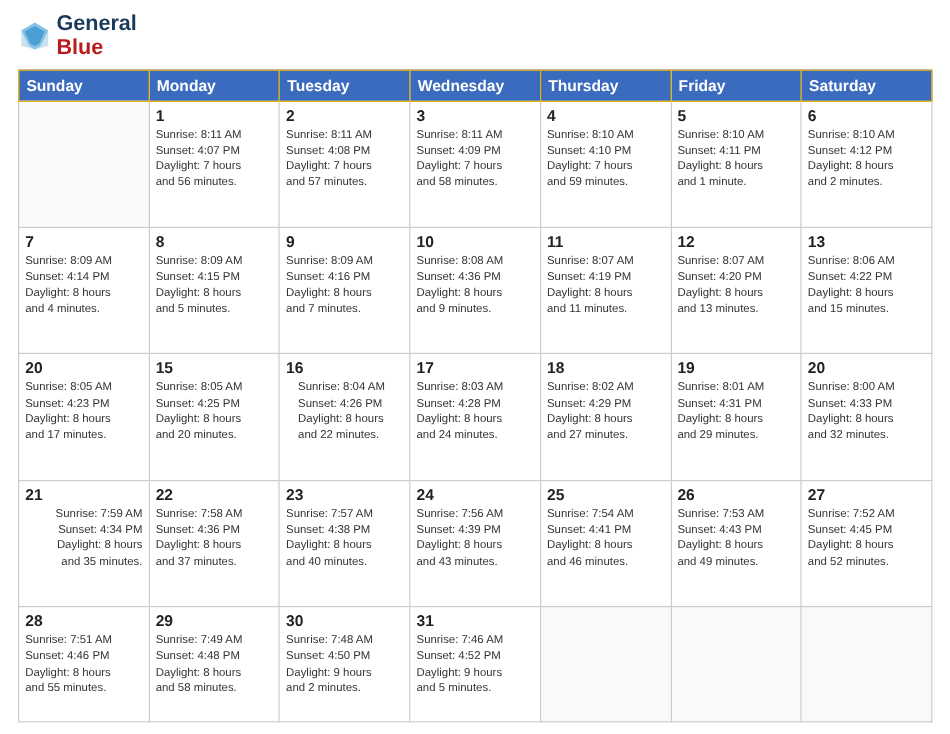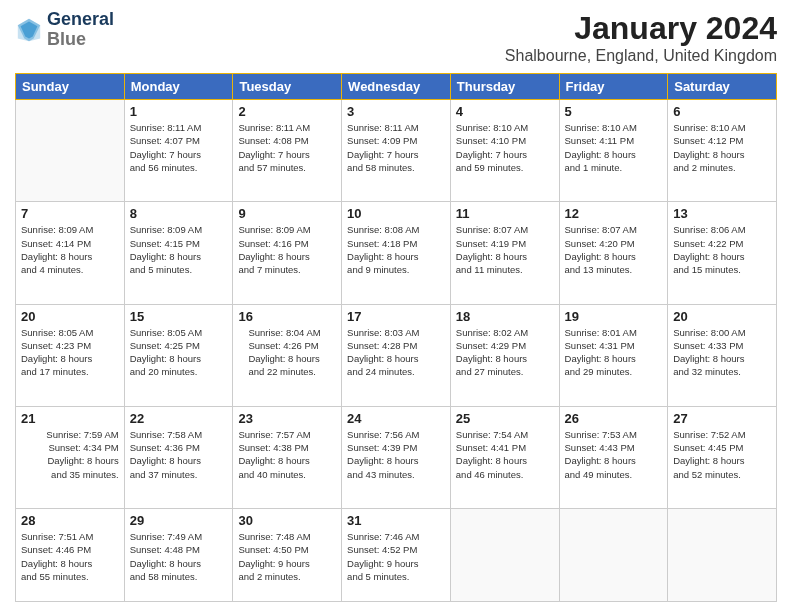--- a/index.html
+++ b/index.html
@@ -28,21 +28,21 @@
       align-items: center;
       gap: 4px;
     }
     .logo-text {
       font-size: 18px;
       font-weight: bold;
       color: #1a3a5c;
       line-height: 1.1;
     }
     .logo-text span {
-      color: #737373;
+      color: #b91c1c;
     }
     .logo-icon {
       width: 28px;
       height: 28px;
     }
     .title-area {
       text-align: right;
     }
     .month-title {
       font-size: 32px;
@@ -104,24 +104,20 @@
         <polygon points="15,3 27,10 27,24 15,27 3,24 3,10" fill="#4a9fd4" opacity="0.3"></polygon>
         <polygon points="15,3 27,10 20,24 15,27 10,24 3,10" fill="#4a9fd4" opacity="0.5"></polygon>
         <polygon points="15,6 24,11 19,22 15,24 11,22 6,11" fill="#4a9fd4"></polygon>
         <polygon points="15,6 24,11 24,11 15,6" fill="#1a3a5c"></polygon>
       </svg>
       <div class="logo-text">
         <div>General</div>
         <div><span>Blue</span></div>
       </div>
     </div>
-    <div class="title-area">
-      <div class="month-title">January 2024</div>
-      <div class="location">Shalbourne, England, United Kingdom</div>
-    </div>
   </div>
 
   <table class="calendar">
     <thead>
       <tr>
       <th>Sunday</th>
           <th>Monday</th>
           <th>Tuesday</th>
           <th>Wednesday</th>
           <th>Thursday</th>
@@ -193,21 +189,21 @@
           <td>
             <span class="day-number">9</span>
             <div class="day-info" style="white-space: pre-line;">Sunrise: 8:09 AM
 Sunset: 4:16 PM
 Daylight: 8 hours
 and 7 minutes.</div>
           </td>
           <td>
             <span class="day-number">10</span>
             <div class="day-info" style="white-space: pre-line;">Sunrise: 8:08 AM
-Sunset: 4:18 PM
+Sunset: 4:36 PM
 Daylight: 8 hours
 and 9 minutes.</div>
           </td>
           <td>
             <span class="day-number">11</span>
             <div class="day-info" style="white-space: pre-line;">Sunrise: 8:07 AM
 Sunset: 4:19 PM
 Daylight: 8 hours
 and 11 minutes.</div>
           </td>

